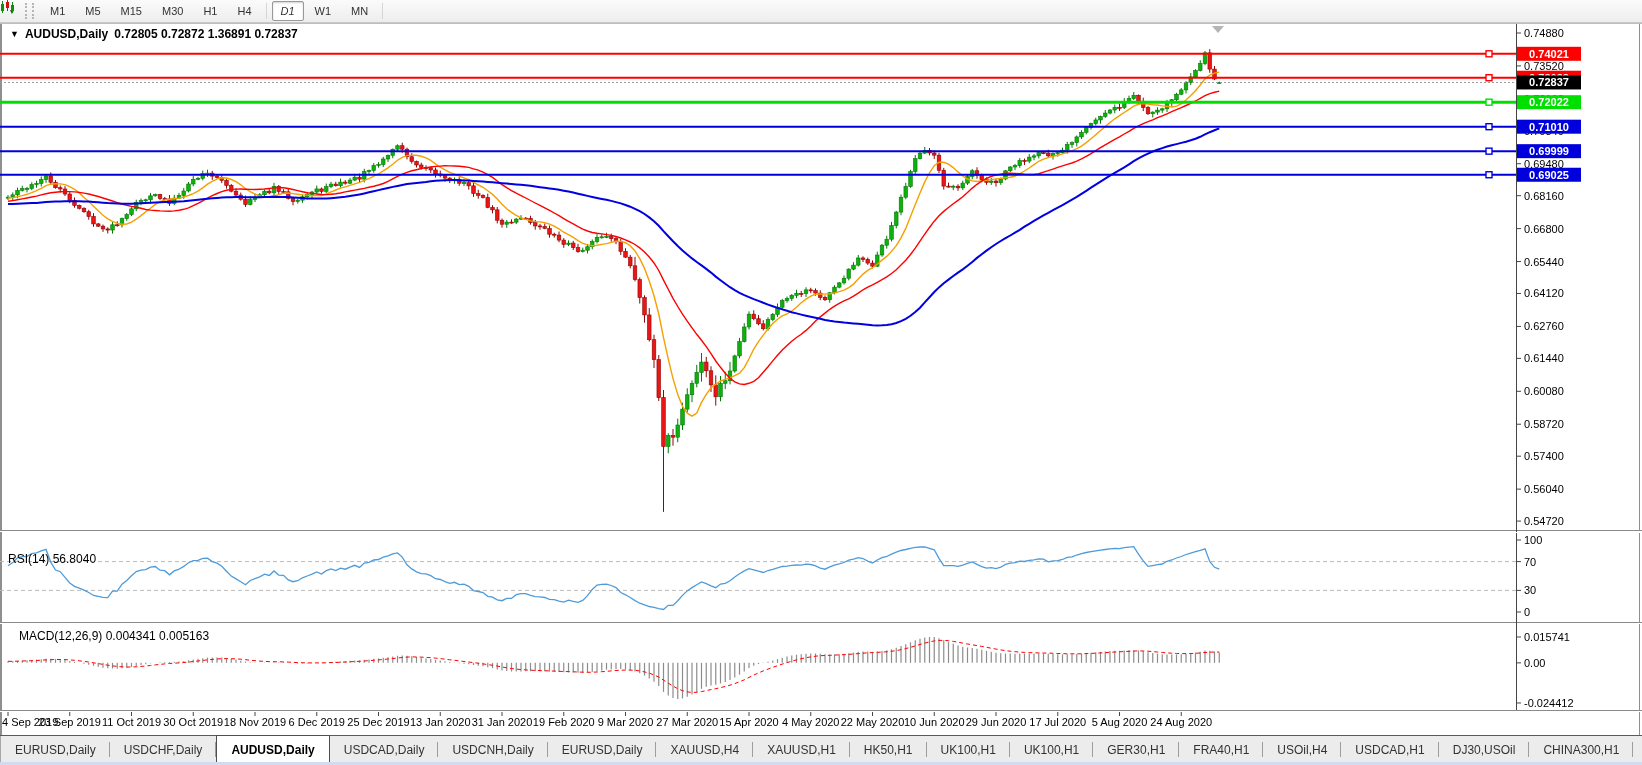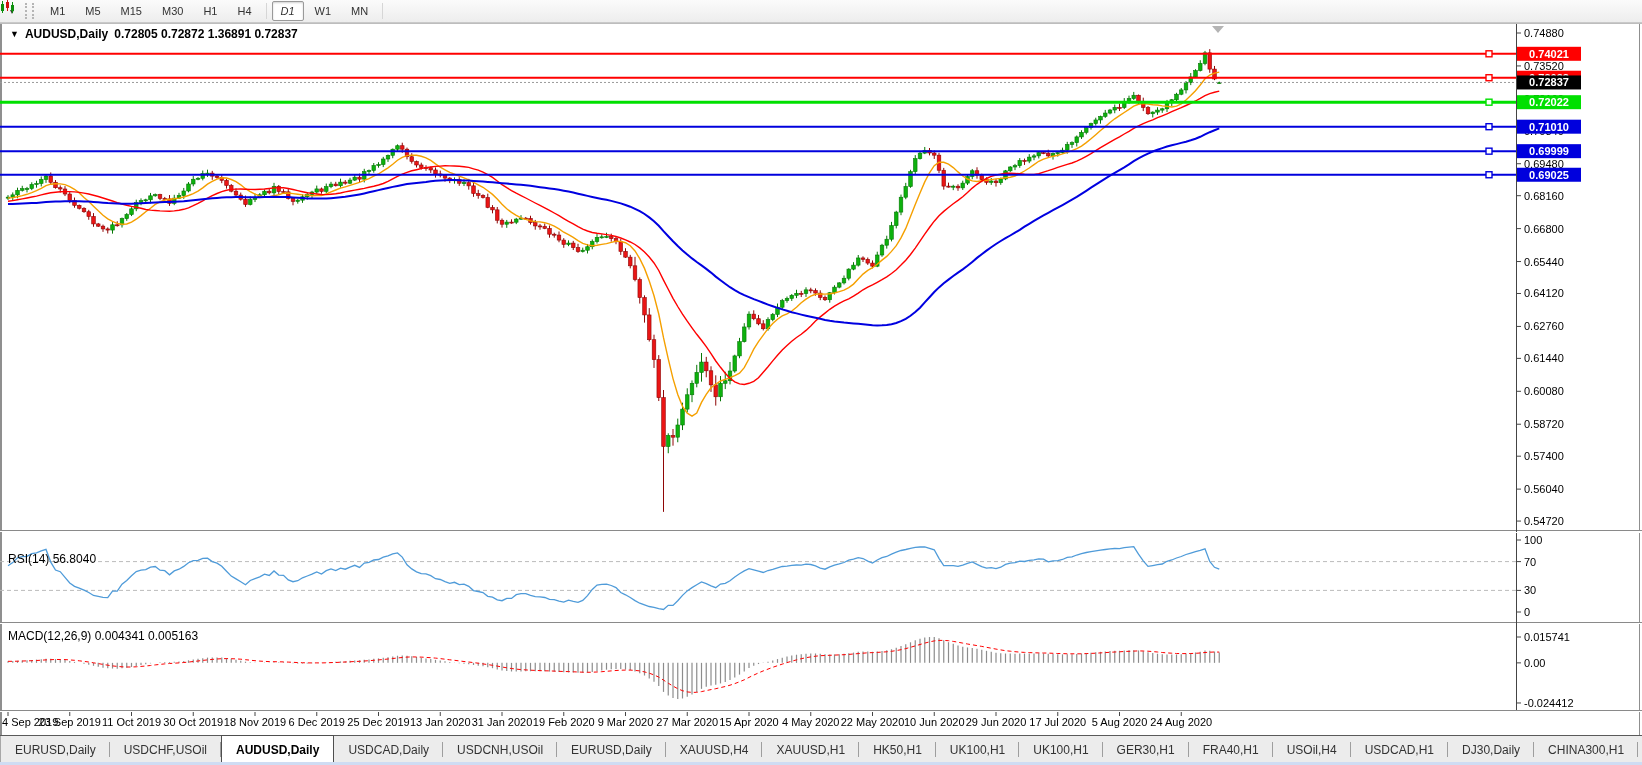--- a/index.html
+++ b/index.html
@@ -21,21 +21,21 @@
   .chart-frame{position:absolute;left:0;top:22px;width:1640px;height:713px;
                border-left:2px solid #8f8f8f;border-right:1px solid #8f8f8f;border-top:1px solid #8f8f8f;
                box-sizing:border-box;background:#fff;}
   svg{position:absolute;left:0;top:0;}
   svg text{font-family:"Liberation Sans",sans-serif;}
   
   .pane-label{position:absolute;font-size:12px;color:#000;z-index:4;white-space:nowrap;}
   .chart-title{left:10px;top:27px;font-weight:bold;display:flex;align-items:center;gap:6px;}
   .chart-title .caret{font-size:9px;cursor:pointer;}
   .rsi-label{left:8px;top:536px;margin-top:16px;}
-  .macd-label{left:8px;top:629px;}
+  .macd-label{left:19px;top:629px;}
   
   .tabbar{position:absolute;left:0;top:735px;width:1642px;height:27px;background:#ececec;
           border-top:1px solid #5a5a5a;display:flex;align-items:stretch;z-index:5;}
   .tab-stub{width:20px;border-right:1px solid #a8a8a8;}
   .tab{font-size:12px;color:#333;display:flex;align-items:center;padding:0 14px;cursor:pointer;
        position:relative;white-space:nowrap;}
   .tab:not(.active):not(:last-of-type)::after{content:"";position:absolute;right:0;top:6px;bottom:6px;
        width:1px;background:#9e9e9e;}
   .tab.active{background:#ffffff;border:1px solid #4f4f4f;border-bottom:none;margin-top:-1px;
        font-weight:bold;color:#000;z-index:2;}
@@ -984,33 +984,33 @@
   <span>AUDUSD,Daily</span>
   <span>0.72805 0.72872 1.36891 0.72837</span>
 </div>
 <div class="pane-label rsi-label">RSI(14) 56.8040</div>
 <div class="pane-label macd-label">MACD(12,26,9) 0.004341 0.005163</div>
 
 <div class="tabbar">
   <div class="tab-stub"></div>
   <div id="tabs-holder" style="display:flex;align-items:stretch;">
       <div class="tab">EURUSD,Daily</div>
-      <div class="tab">USDCHF,USOil</div>
+      <div class="tab">USDCHF,Daily</div>
       <div class="tab active">AUDUSD,Daily</div>
       <div class="tab">USDCAD,Daily</div>
-      <div class="tab">USDCNH,USOil</div>
+      <div class="tab">USDCNH,Daily</div>
       <div class="tab">EURUSD,Daily</div>
       <div class="tab">XAUUSD,H4</div>
       <div class="tab">XAUUSD,H1</div>
       <div class="tab">HK50,H1</div>
       <div class="tab">UK100,H1</div>
       <div class="tab">UK100,H1</div>
       <div class="tab">GER30,H1</div>
       <div class="tab">FRA40,H1</div>
       <div class="tab">USOil,H4</div>
       <div class="tab">USDCAD,H1</div>
-      <div class="tab">DJ30,Daily</div>
+      <div class="tab">DJ30,USOil</div>
       <div class="tab">CHINA300,H1</div>
       <div class="tab">USOil,H1</div>
     </div>
 
 </div>
 <div class="bottom-strip"></div>
 
 </body></html>

